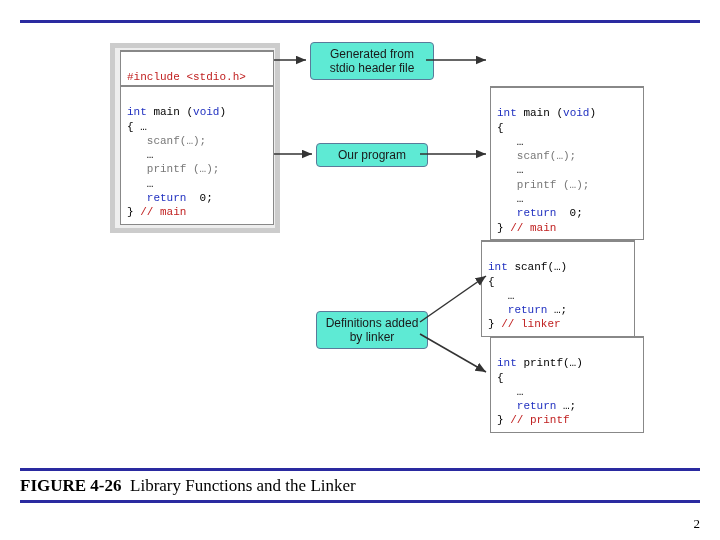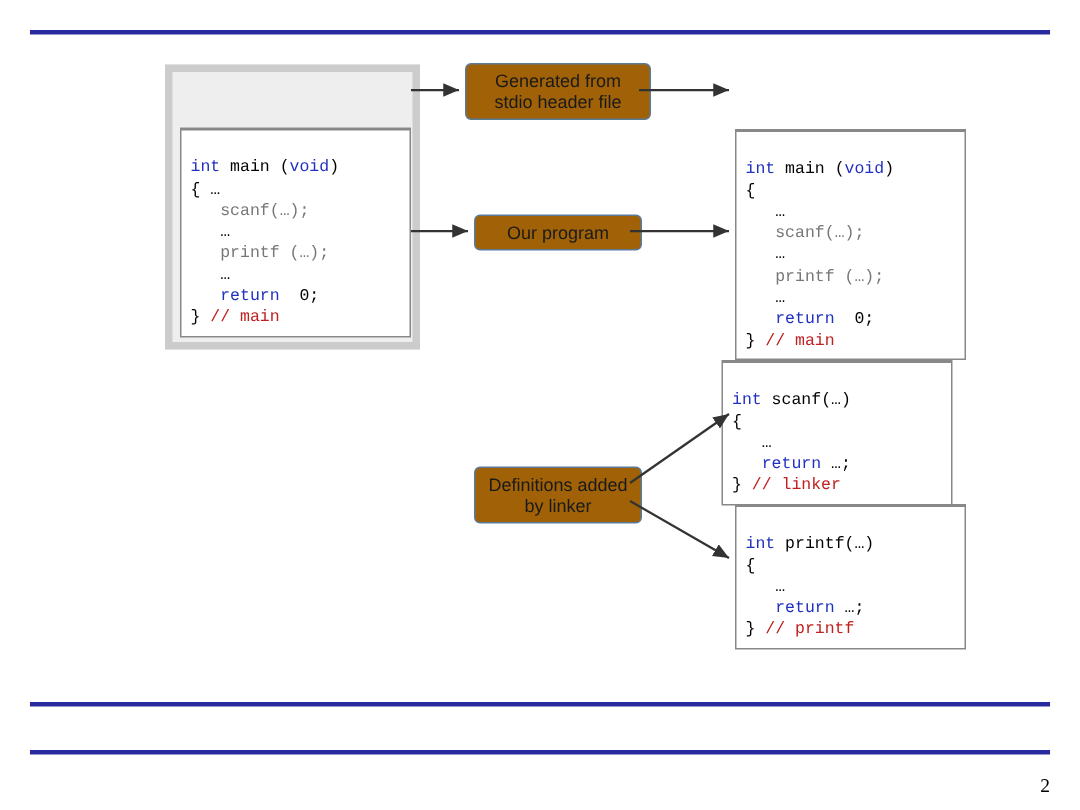--- a/index.html
+++ b/index.html
@@ -8,41 +8,43 @@
   .rule.top{top:20px}
   .rule.mid{top:468px}
   .rule.bot{top:500px}
   .caption{position:absolute;left:20px;top:476px;font-size:17px}
   .caption b{font-weight:bold}
   .footer{position:absolute;left:20px;bottom:8px;font-size:11px;font-weight:bold}
   .pagenum{position:absolute;right:20px;bottom:8px;font-size:13px}
   .diagram{position:absolute;left:20px;right:20px;top:28px;bottom:76px}
   .box{position:absolute;border:1px solid #888;border-top:2px solid #888;background:#fff;
        font-family:"Courier New",monospace;font-size:11px;padding:4px 6px;white-space:pre;line-height:1.3}
-  .lbl{position:absolute;border:1px solid #5a7a9a;border-radius:4px;background:#a16207;
+  .lbl{position:absolute;border:1px solid #5a7a9a;border-radius:4px;background:#5eead4;
        font-family:Arial,sans-serif;font-size:12px;color:#1a1a1a;text-align:center;padding:4px 6px}
   .k{color:#2030c0}
   .p{color:#c02020}
   .c{color:#c02020}
   .q{color:#c02020}
   .g{color:#777}
   svg{position:absolute;left:0;top:0;width:100%;height:100%;pointer-events:none}
   .arrow{stroke:#333;stroke-width:1.5;fill:none}
   .frame{position:absolute;border:5px solid #ccc;background:#eee}
 </style>
 </head>
 <body>
 
 <div class="page">
   <div class="rule top"></div>
 
   <div class="diagram">
 
     <div class="frame" style="left:90px;top:15px;width:160px;height:180px"></div>
 
+    <div class="box" style="left:100px;top:22px;width:140px">
+<span class="p">#include</span> <span class="q">&lt;stdio.h&gt;</span></div>
 
     <div class="box" style="left:100px;top:57px;width:140px">
 <span class="k">int</span> main (<span class="k">void</span>)
 { …
    <span class="g">scanf(…);</span>
    …
    <span class="g">printf (…);</span>
    …
    <span class="k">return</span>  0;
 } <span class="c">// main</span></div>
@@ -88,15 +90,19 @@
       <line class="arrow" x1="254" y1="32" x2="286" y2="32" marker-end="url(#ah)"></line>
       <line class="arrow" x1="406" y1="32" x2="466" y2="32" marker-end="url(#ah)"></line>
       <line class="arrow" x1="254" y1="126" x2="292" y2="126" marker-end="url(#ah)"></line>
       <line class="arrow" x1="400" y1="126" x2="466" y2="126" marker-end="url(#ah)"></line>
       <line class="arrow" x1="400" y1="294" x2="466" y2="248" marker-end="url(#ah)"></line>
       <line class="arrow" x1="400" y1="306" x2="466" y2="344" marker-end="url(#ah)"></line>
     </svg>
   </div>
 
   <div class="rule mid"></div>
+  <div class="caption">
+    <b>FIGURE 4-26</b>&nbsp;
+    <span>Library Functions and the Linker</span>
+  </div>
   <div class="rule bot"></div>
   <div class="pagenum">2</div>
 </div>
 
 </body></html>

